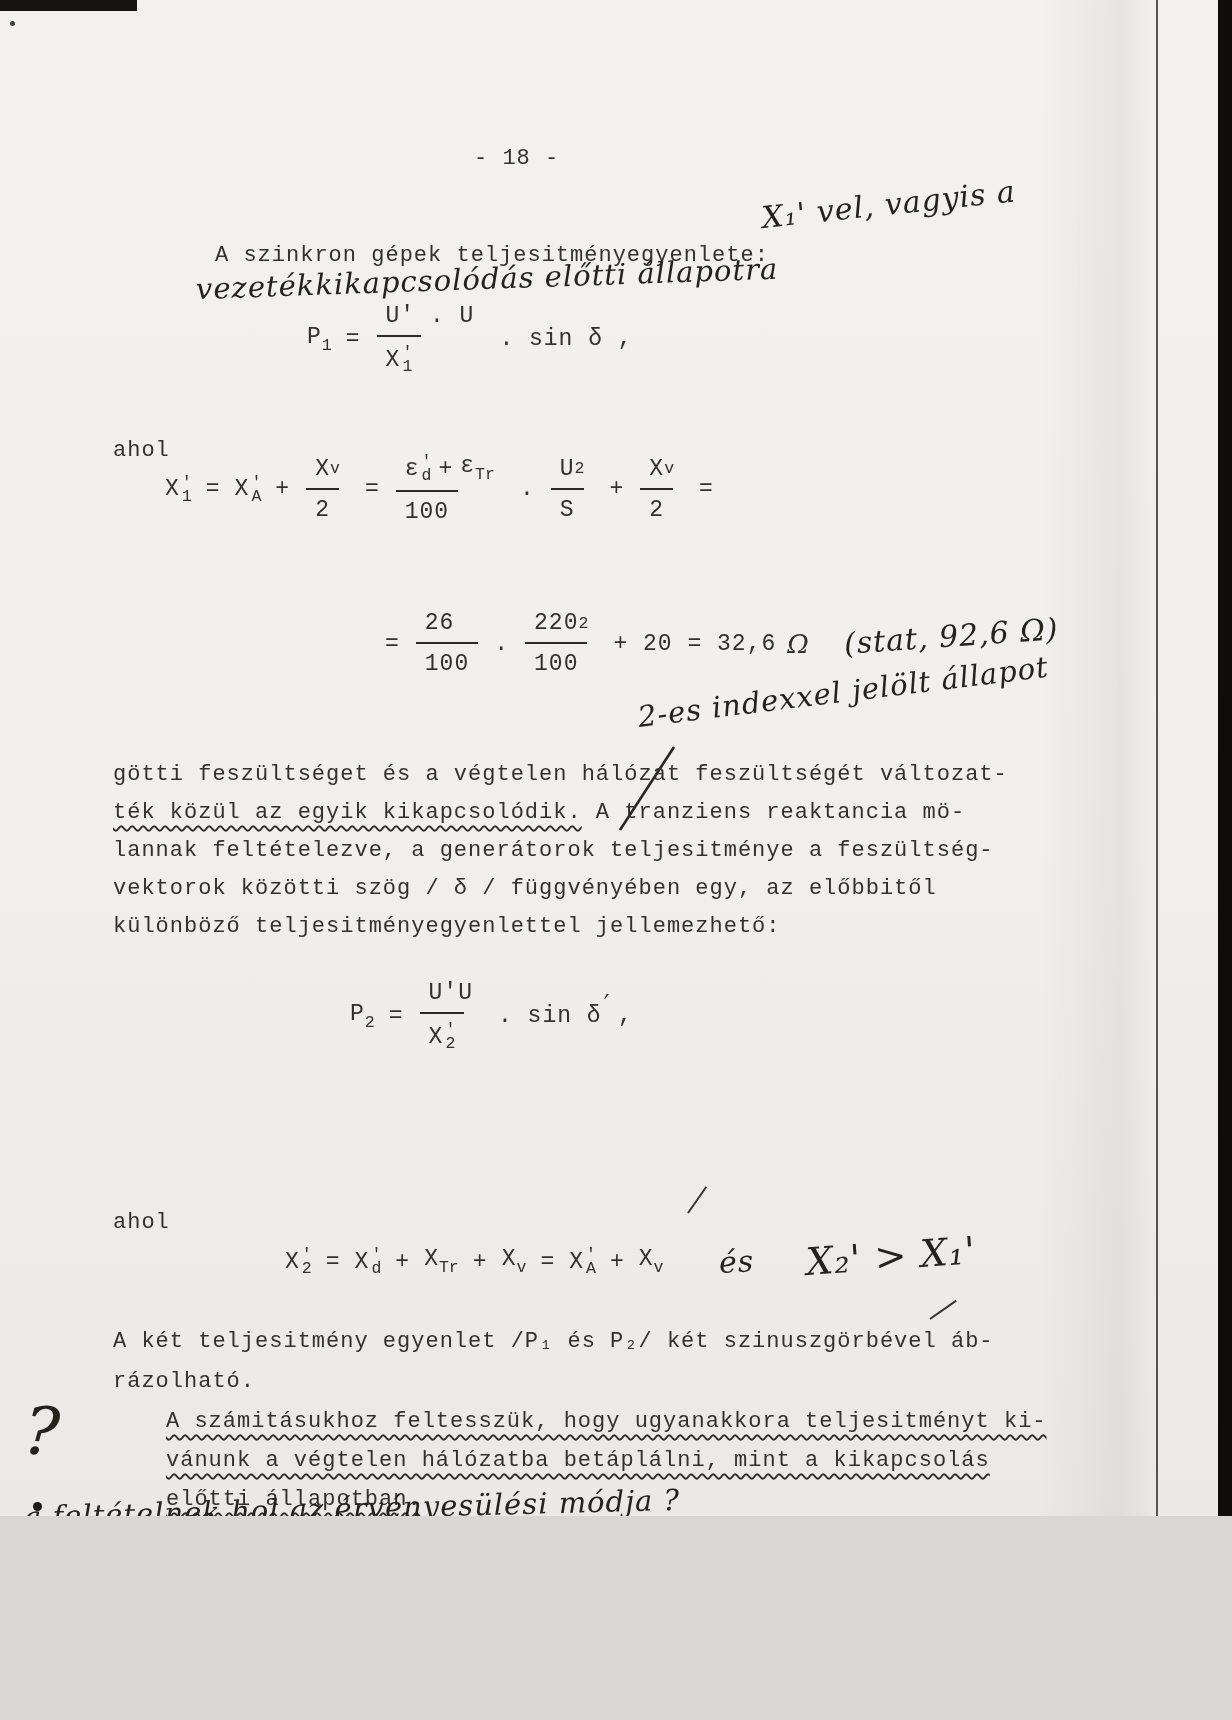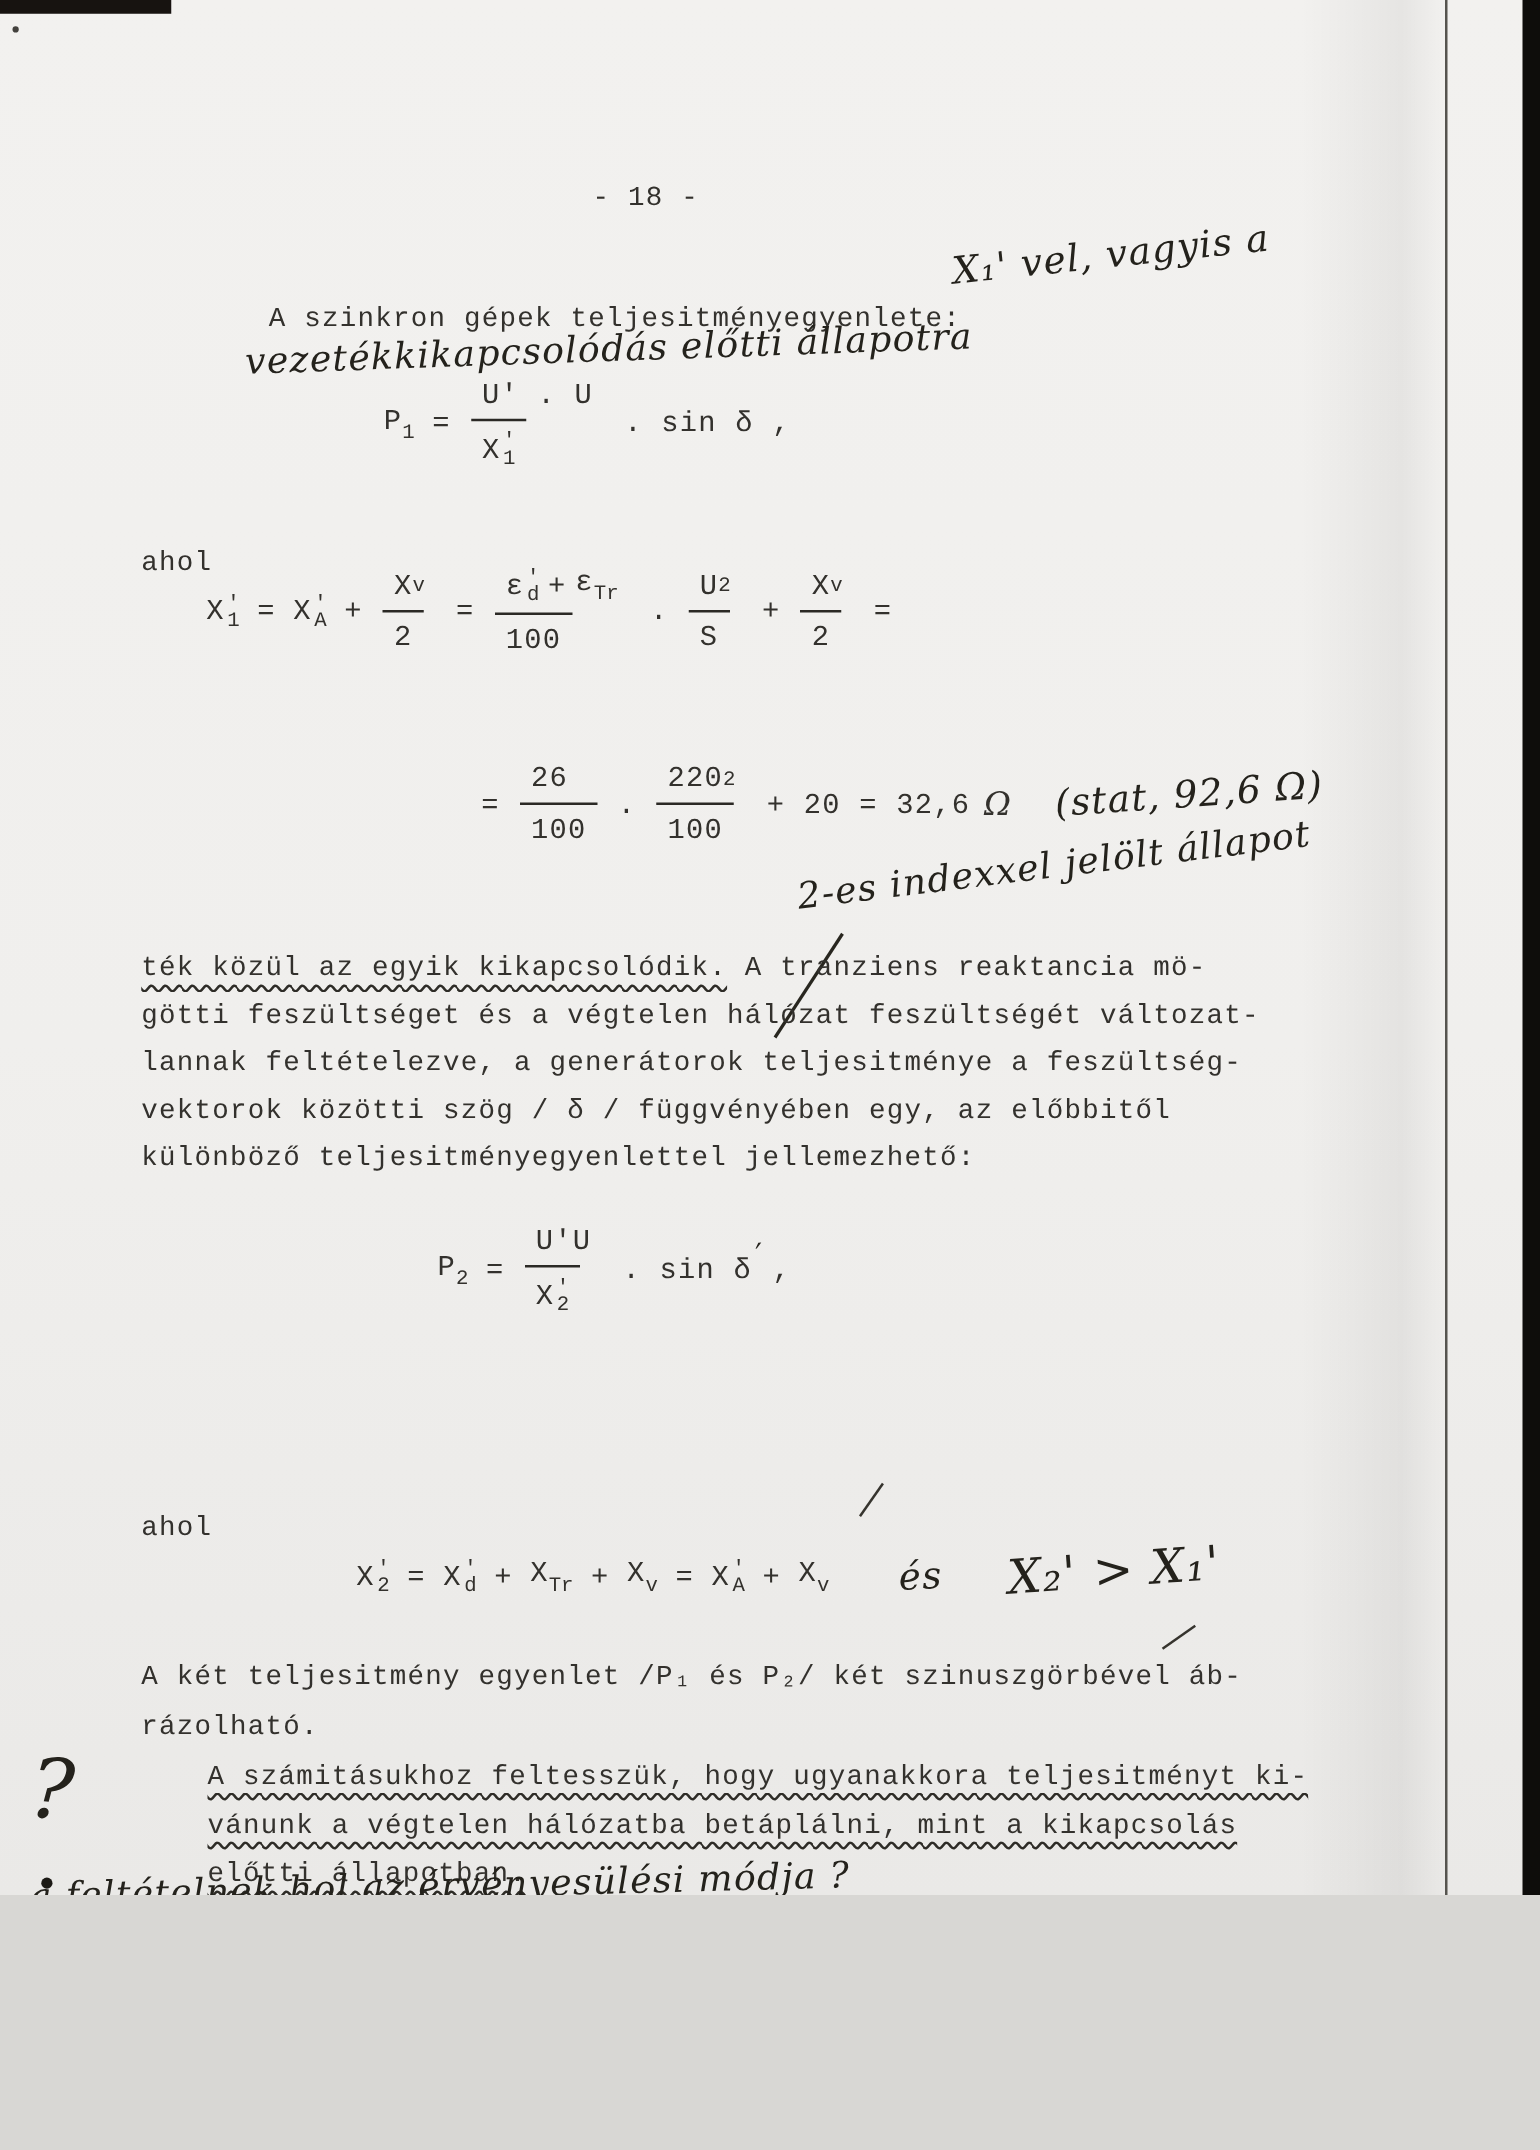--- a/index.html
+++ b/index.html
@@ -159,22 +159,22 @@
     <span class="tok">+ 20 = 32,6</span>
     <span class="hw-om">Ω</span>
     <span class="hw hw-inline" style="margin-left:34px; font-size:30px; transform:rotate(-4deg);">(stat, 92,6 Ω)</span>
   </div>
   <div class="hw" style="left:638px; top:700px; transform:rotate(-7deg);">2-es indexxel jelölt állapot</div>
   <svg class="arrow-svg" style="left:598px; top:733px;" width="115" height="105">
     <line x1="22" y1="97" x2="76" y2="14" stroke="#28261f" stroke-width="2.6"></line>
   </svg>
 
   <div class="typed para" style="left:113px; top:756px;">
+    <div class="pline">götti feszültséget és a végtelen hálózat feszültségét változat-</div>
     <div class="pline"><span class="ulw">ték közül az egyik kikapcsolódik.</span><span> A tranziens reaktancia mö-</span></div>
-    <div class="pline">götti feszültséget és a végtelen hálózat feszültségét változat-</div>
     <div class="pline">lannak feltételezve, a generátorok teljesitménye a feszültség-</div>
     <div class="pline">vektorok közötti szög / δ / függvényében egy, az előbbitől</div>
     <div class="pline">különböző teljesitményegyenlettel jellemezhető:</div>
   </div>
 
   <div class="eq" style="left:343px; top:980px;">
     <span class="tok"><span>P</span><span class="sb">2</span></span>
     <span class="tok">=</span>
     <span class="frac">
       <span class="fr-n">U'U</span>

